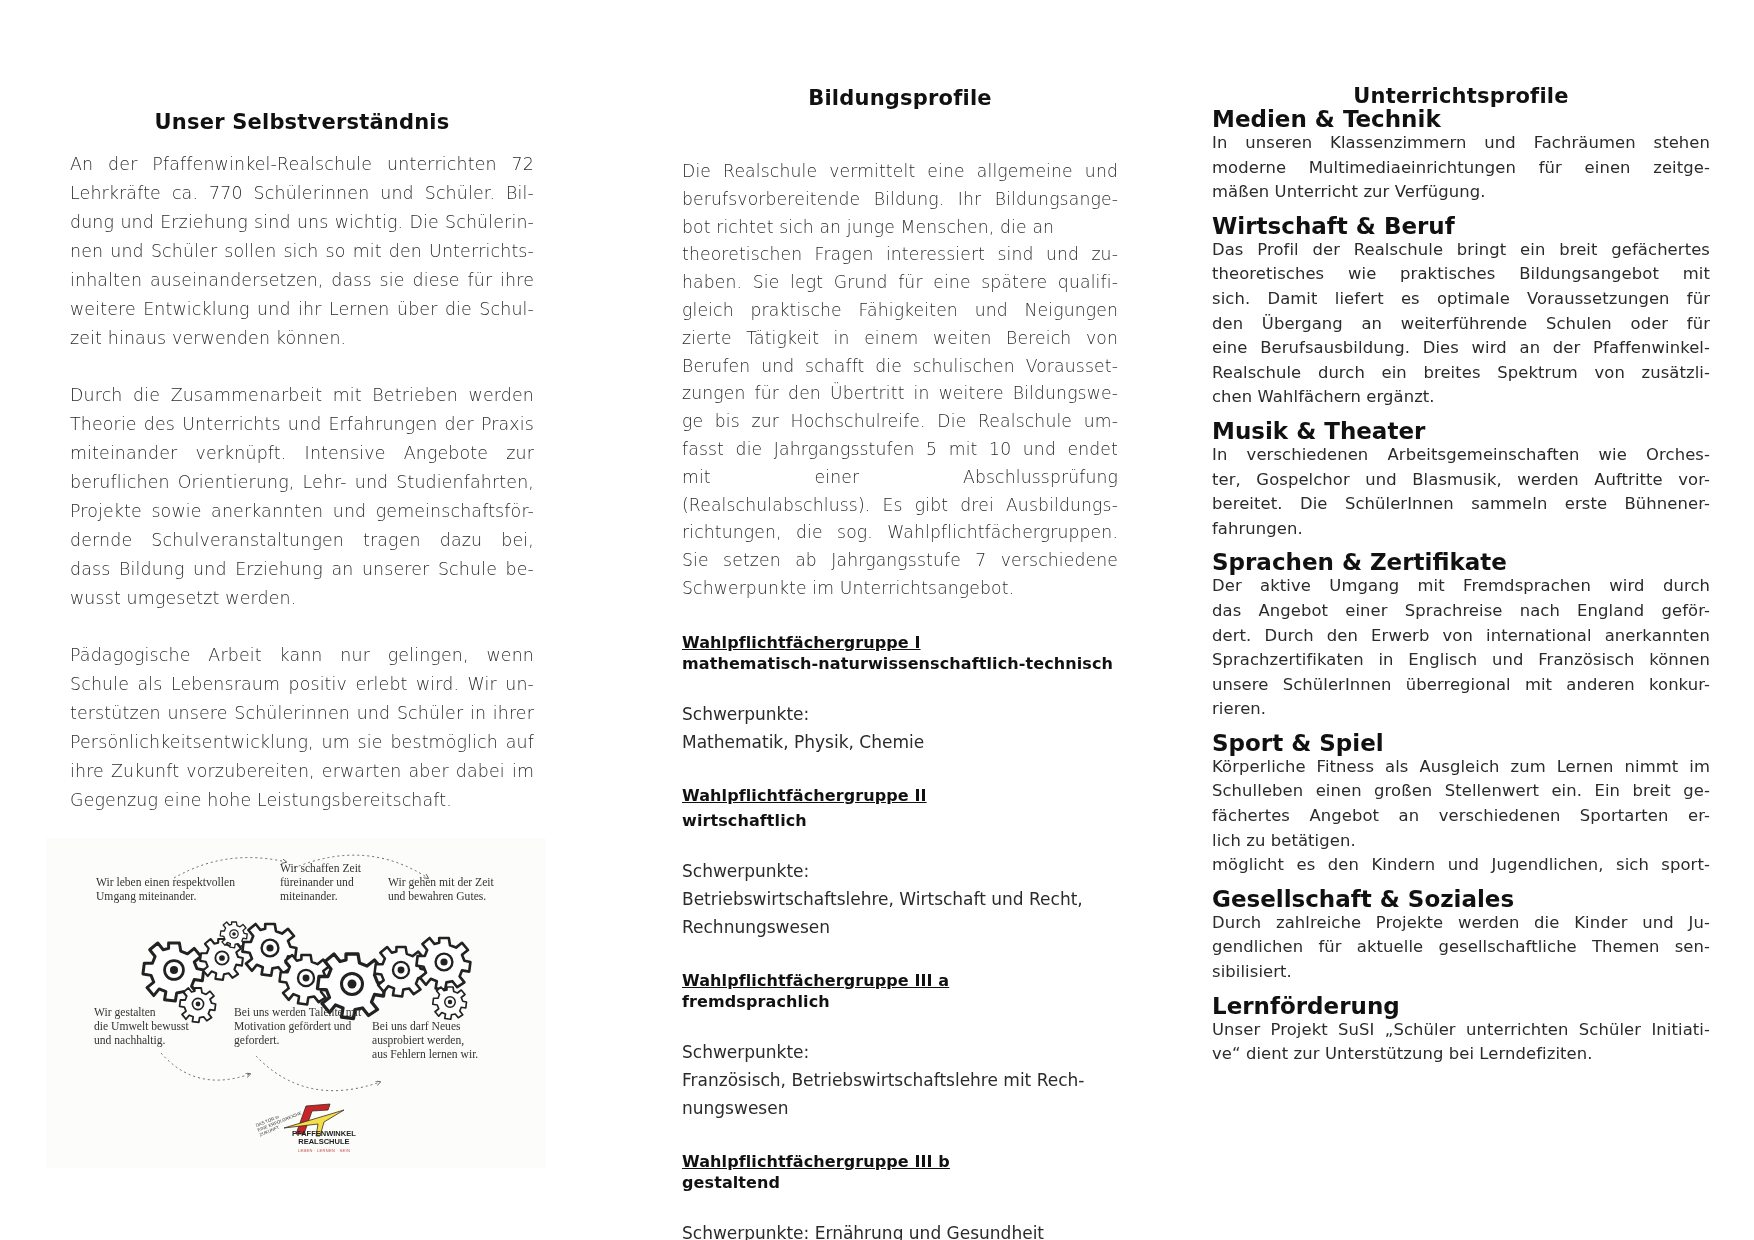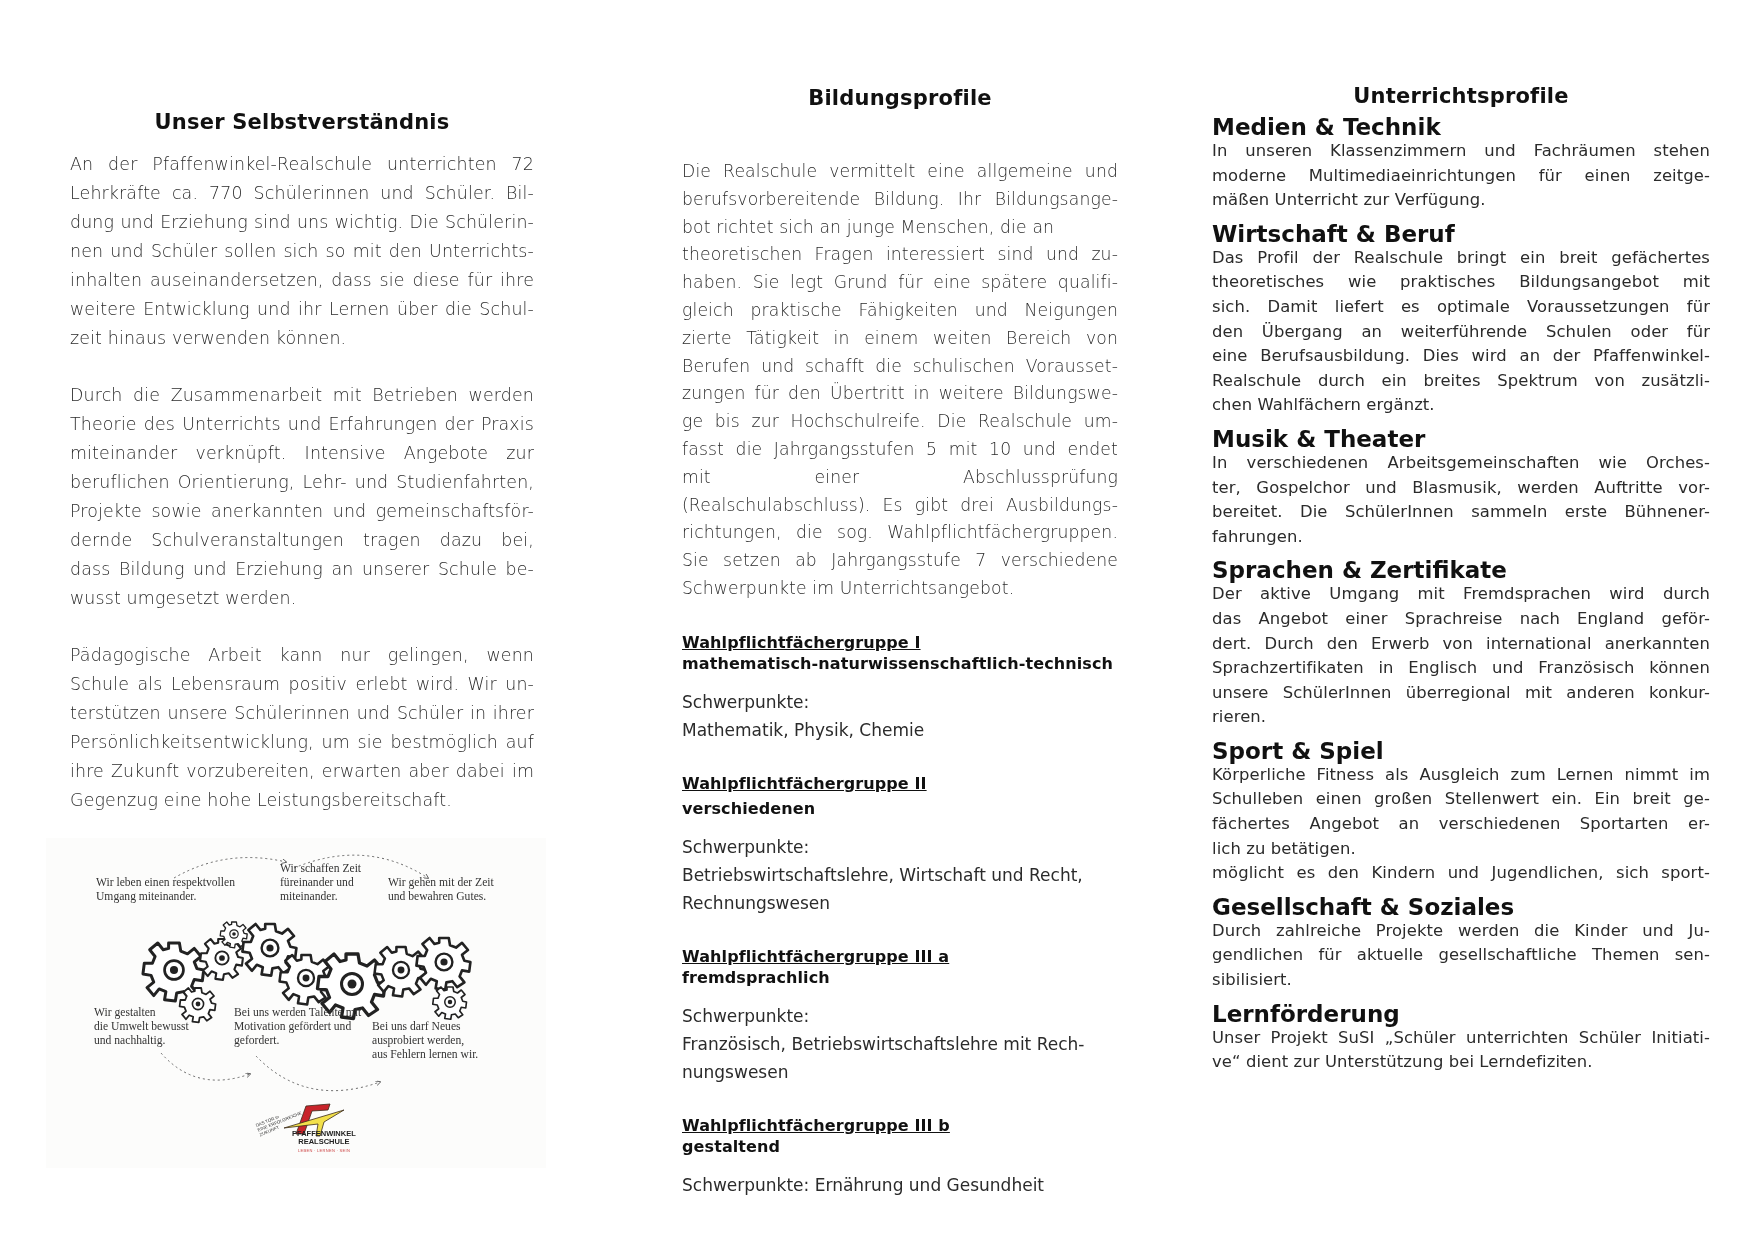--- a/index.html
+++ b/index.html
@@ -14,39 +14,39 @@
   .col-title {
     font-family: "DejaVu Sans", sans-serif;
     font-weight: bold;
     font-size: 21px;
     text-align: center;
     color: #111;
     letter-spacing: 0.2px;
   }
   .col-left .col-title { margin-bottom: 16px; }
   .col-mid .col-title { margin-bottom: 8px; }
-  .col-right .col-title { margin-bottom: 8px; }
+  .col-right .col-title { }
 
   .para { font-size: 17.2px; line-height: 29px; color: #2b2b2b; font-weight: 300; }
   .para .ln { display: block; text-align: justify; text-align-last: justify; white-space: nowrap; letter-spacing: 0.15px; }
   .para .ln.last { text-align-last: left; }
   .col-left .para { margin-bottom: 28px; line-height: 29px; }
   .col-left .para .ln { font-size: 17.4px; }
 
   .col-mid .para { line-height: 27.8px; margin-top: 48px; }
   .col-mid .para .ln { font-size: 17.2px; }
 
   .wpf-group { margin-top: 30px; }
   .wpf-title {
     font-weight: bold; font-size: 16px; text-decoration: underline; color: #111;
     line-height: 20px; letter-spacing: 0.1px;
   }
   .wpf-sub { font-weight: bold; font-size: 16px; color: #111; line-height: 21px; letter-spacing: 0.1px; }
   .wpf-sub.spaced { margin-top: 4px; }
-  .wpf-body { margin-top: 14px; font-size: 17px; line-height: 28px; color: #2b2b2b; }
+  .wpf-body { margin-top: 26px; font-size: 17px; line-height: 28px; color: #2b2b2b; }
   .wpf-body .ln { display: block; white-space: nowrap; }
 
   .up-item { margin-bottom: 10px; }
   .up-head { font-weight: bold; font-size: 23px; color: #111; line-height: 23px; }
   .up-body { font-size: 16.4px; line-height: 24.6px; color: #2b2b2b; }
   .up-body .ln { display: block; text-align: justify; text-align-last: justify; white-space: nowrap; letter-spacing: 0.1px; }
   .up-body .ln.last { text-align-last: left; }
 
   
   .illustration {
@@ -216,21 +216,21 @@
     <div class="wpf-title">Wahlpflichtfächergruppe I</div>
     <div class="wpf-sub">mathematisch-naturwissenschaftlich-technisch</div>
     <div class="wpf-body">
       <span class="ln">Schwerpunkte:</span>
       <span class="ln">Mathematik, Physik, Chemie</span>
     </div>
   </div>
 
   <div class="wpf-group">
     <div class="wpf-title">Wahlpflichtfächergruppe II</div>
-    <div class="wpf-sub spaced">verschiedenen</div>
+    <div class="wpf-sub spaced">wirtschaftlich</div>
     <div class="wpf-body">
       <span class="ln">Schwerpunkte:</span>
       <span class="ln">Betriebswirtschaftslehre, Wirtschaft und Recht,</span>
       <span class="ln">Rechnungswesen</span>
     </div>
   </div>
 
   <div class="wpf-group">
     <div class="wpf-title">Wahlpflichtfächergruppe III a</div>
     <div class="wpf-sub">fremdsprachlich</div>

